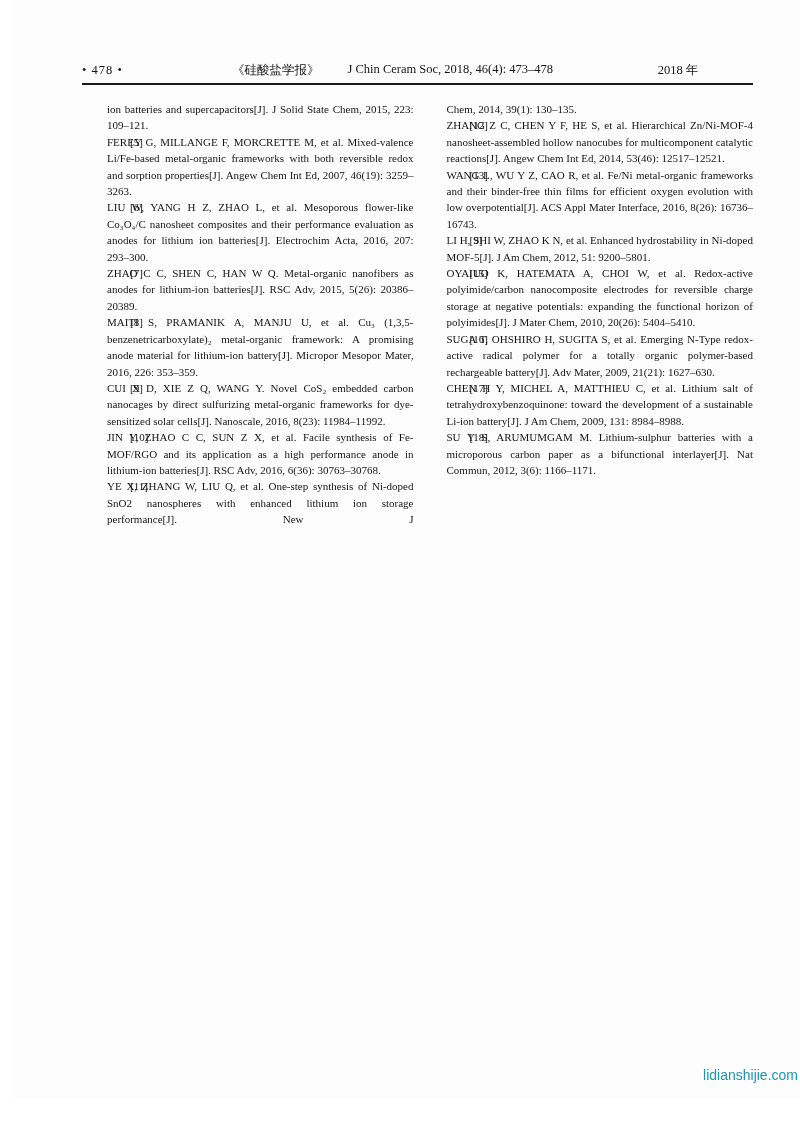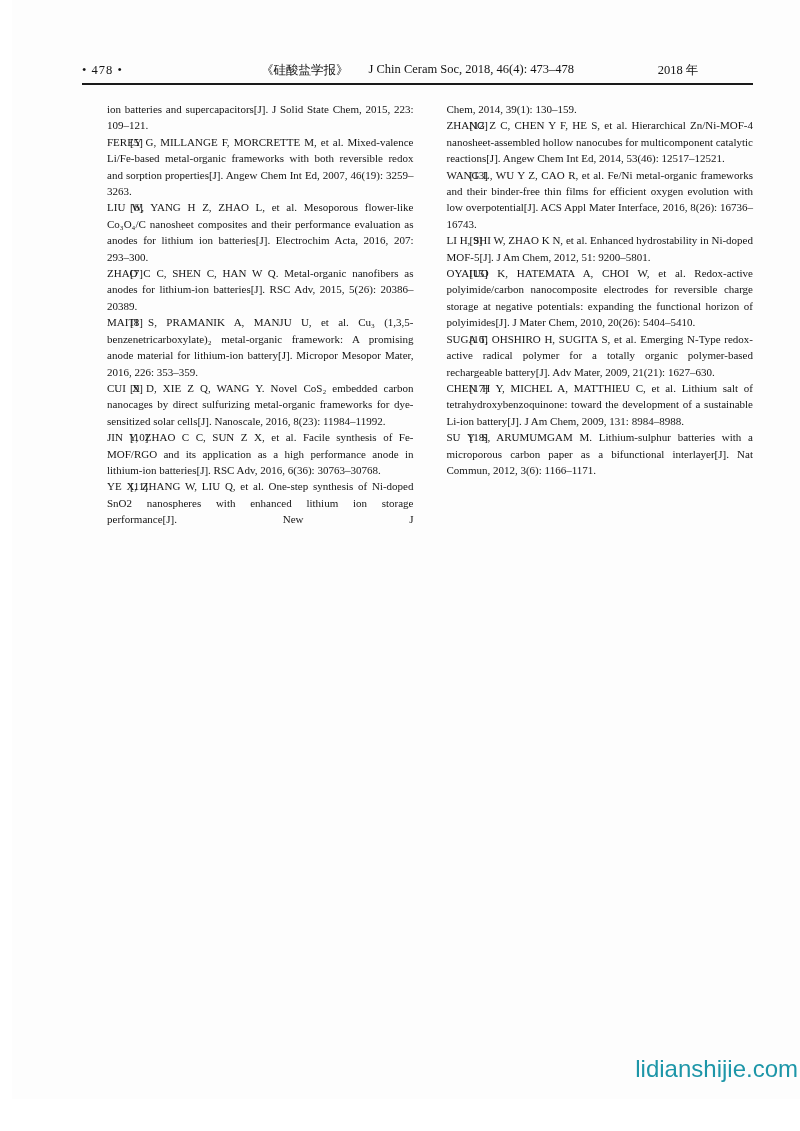--- a/index.html
+++ b/index.html
@@ -23,22 +23,22 @@
     left: 70px; right: 59px; top: 62px;
     display: flex;
     align-items: baseline;
     font-size: 12.5px;
     white-space: nowrap;
   }
   .header-left { width: 150px; letter-spacing: 1px; }
   .header-center {
     flex: 1;
     display: flex;
-    justify-content: center;
-    gap: 20px;
+    justify-content: flex-start;
+    gap: 28px;
   }
   .header-right { width: 150px; text-align: center; }
   .header-rule {
     position: absolute;
     left: 70px; right: 59px; top: 83px;
     height: 2px;
     background: #1a1a1a;
   }
   
   .columns {
@@ -63,21 +63,21 @@
     text-align: left;
     padding-left: 48px;
   }
   .ref-text { display: inline; }
   .ref.runs-over { text-align-last: justify; }
   
   .watermark {
     position: absolute;
     right: 14px; bottom: 16px;
     font-family: "Liberation Sans", "DejaVu Sans", sans-serif;
-    font-size: 24px;
+    font-size: 14px;
     color: #1d96a8;
   }
 </style>
 </head>
 <body>
 
 <div class="page">
 
   <div class="header">
     <span class="header-left">•  478  •</span>
@@ -113,21 +113,21 @@
       <div class="ref">
         <span class="ref-num">[10]</span><span class="ref-text">JIN Y, ZHAO C C, SUN Z X, et al. Facile synthesis of Fe-MOF/RGO and its application as a high performance anode in lithium-ion batteries[J]. RSC Adv, 2016, 6(36): 30763–30768.</span>
       </div>
       <div class="ref runs-over">
         <span class="ref-num">[11]</span><span class="ref-text">YE X, ZHANG W, LIU Q, et al. One-step synthesis of Ni-doped SnO2 nanospheres with enhanced lithium ion storage performance[J]. New J</span>
       </div>
     </div>
 
     <div class="col">
       <div class="ref">
-        <span class="ref-num"></span><span class="ref-text">Chem, 2014, 39(1): 130–159.</span>
+        <span class="ref-num"></span><span class="ref-text">Chem, 2014, 39(1): 130–135.</span>
       </div>
       <div class="ref">
         <span class="ref-num">[12]</span><span class="ref-text">ZHANG Z C, CHEN Y F, HE S, et al. Hierarchical Zn/Ni-MOF-4 nanosheet-assembled hollow nanocubes for multicomponent catalytic reactions[J]. Angew Chem Int Ed, 2014, 53(46): 12517–12521.</span>
       </div>
       <div class="ref">
         <span class="ref-num">[13]</span><span class="ref-text">WANG L, WU Y Z, CAO R, et al. Fe/Ni metal-organic frameworks and their binder-free thin films for efficient oxygen evolution with low overpotential[J]. ACS Appl Mater Interface, 2016, 8(26): 16736–16743.</span>
       </div>
       <div class="ref">
         <span class="ref-num">[9]</span><span class="ref-text">LI H, SHI W, ZHAO K N, et al. Enhanced hydrostability in Ni-doped MOF-5[J]. J Am Chem, 2012, 51: 9200–5801.</span>
       </div>

